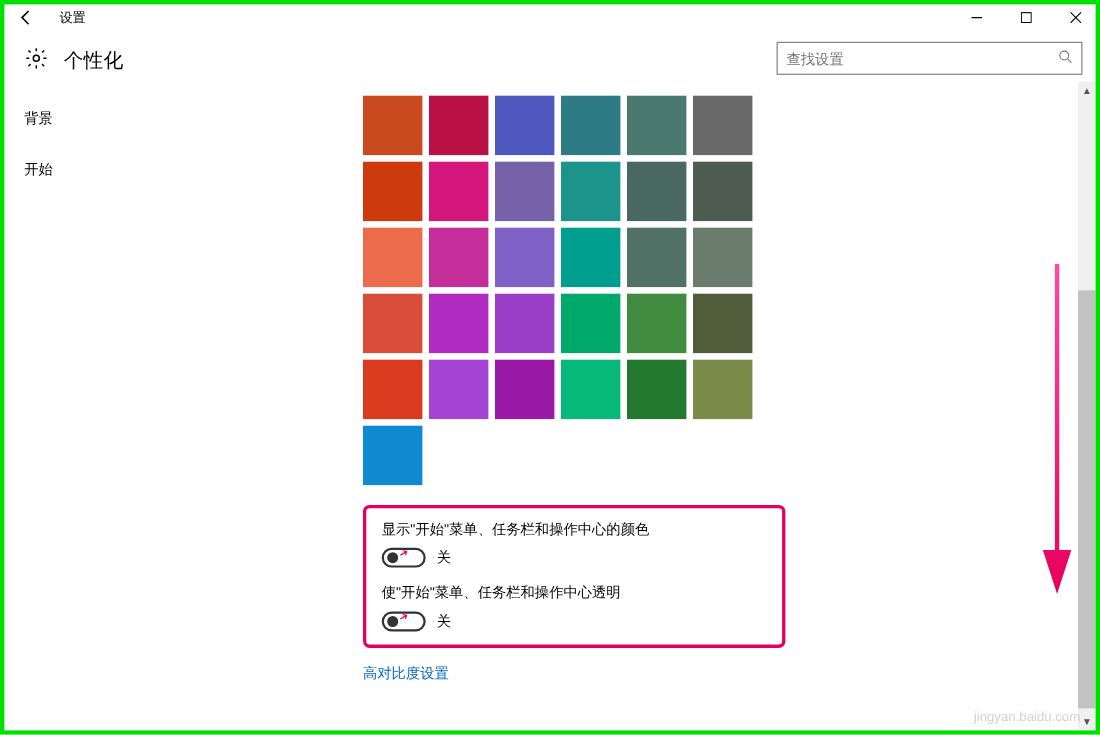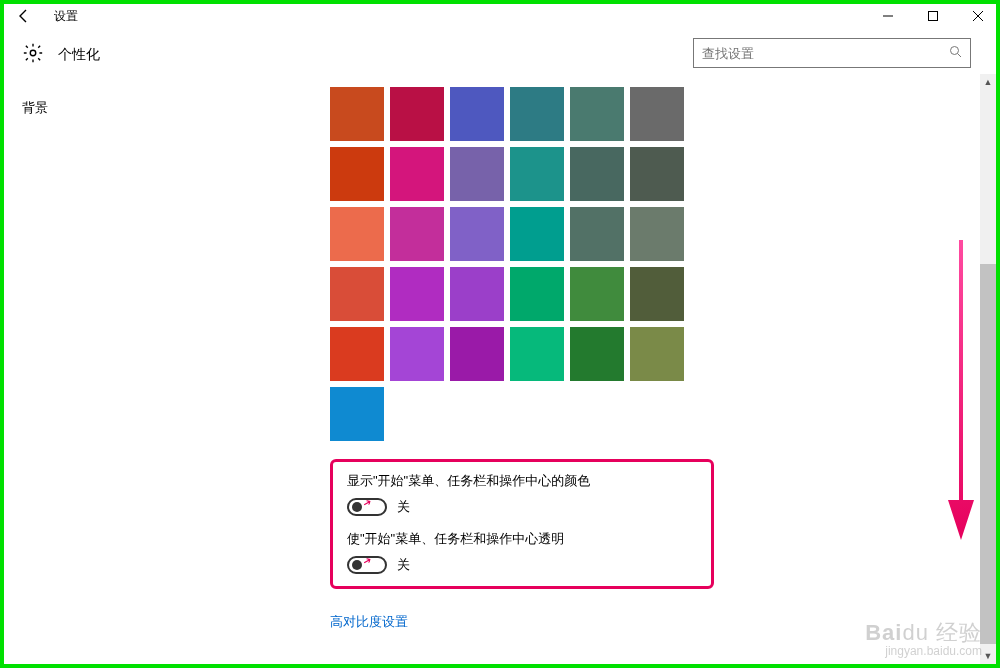--- a/index.html
+++ b/index.html
@@ -39,24 +39,24 @@
     font-size: 12px;
   }
   .header {
     display: flex;
     align-items: center;
     padding: 10px 22px 16px;
     gap: 14px;
     position: relative;
   }
   .gear-icon svg { width: 22px; height: 22px; stroke: #000; }
-  .header-title { font-size: 14px; text-align: center; }
+  .header-title { font-size: 18px; text-align: center; }
   .search-box {
     position: absolute;
-    right: 29px;
+    right: 16px;
     top: 6px;
     width: 278px;
     height: 30px;
     border: 1px solid #777;
     display: flex;
     align-items: center;
     padding: 0 8px;
   }
   .search-box input {
     flex: 1; border: none; outline: none; font-size: 13px;
@@ -113,21 +113,21 @@
     width: 10px; height: 10px;
     background: #333;
     border-radius: 50%;
     position: absolute;
     left: 3px; top: 2px;
   }
   .toggle-state { font-size: 13px; }
   .hc-link {
     color: #0066cc;
     font-size: 13px;
-    margin-top: 24px;
+    margin-top: 14px;
     display: inline-block;
   }
   .tiny-arrow {
     position: absolute;
     color: #e6005c;
     font-size: 10px;
     transform: rotate(-30deg);
     left: 14px; top: -3px;
   }
   .scrollbar-track {
@@ -211,20 +211,21 @@
           <circle cx="5.5" cy="5.5" r="4" stroke="#777" fill="none"></circle>
           <line x1="8.5" y1="8.5" x2="12" y2="12" stroke="#777"></line>
         </svg>
     </span>
   </div>
 </div>
 
 <div class="body">
   <div class="sidebar">
     <div class="sidebar-item"><span>背景</span></div>
+    <div class="sidebar-item"><span>开始</span></div>
   </div>
 
   <div class="content">
     <div class="palette" id="palette">
         <div class="swatch" style="background: rgb(200, 74, 30);"></div>
         <div class="swatch" style="background: rgb(185, 16, 69);"></div>
         <div class="swatch" style="background: rgb(78, 88, 191);"></div>
         <div class="swatch" style="background: rgb(45, 123, 132);"></div>
         <div class="swatch" style="background: rgb(74, 122, 111);"></div>
         <div class="swatch" style="background: rgb(106, 106, 106);"></div>
@@ -296,17 +297,14 @@
       <linearGradient id="ga" x1="0" y1="0" x2="0" y2="1">
         <stop offset="0%" stop-color="#ff4aa0"></stop>
         <stop offset="100%" stop-color="#e6005c"></stop>
       </linearGradient>
     </defs>
     <path d="M11 0 L15 0 L15 260 L26 260 L13 300 L0 260 L11 260 Z" fill="url(#ga)"></path>
   </svg>
 </div>
 
 <div class="watermark">
-  <div class="line1">
-    <span class="b">Bai</span><span>du</span> <span>经验</span>
-  </div>
   <div class="line2">jingyan.baidu.com</div>
 </div>
 
 </body></html>

